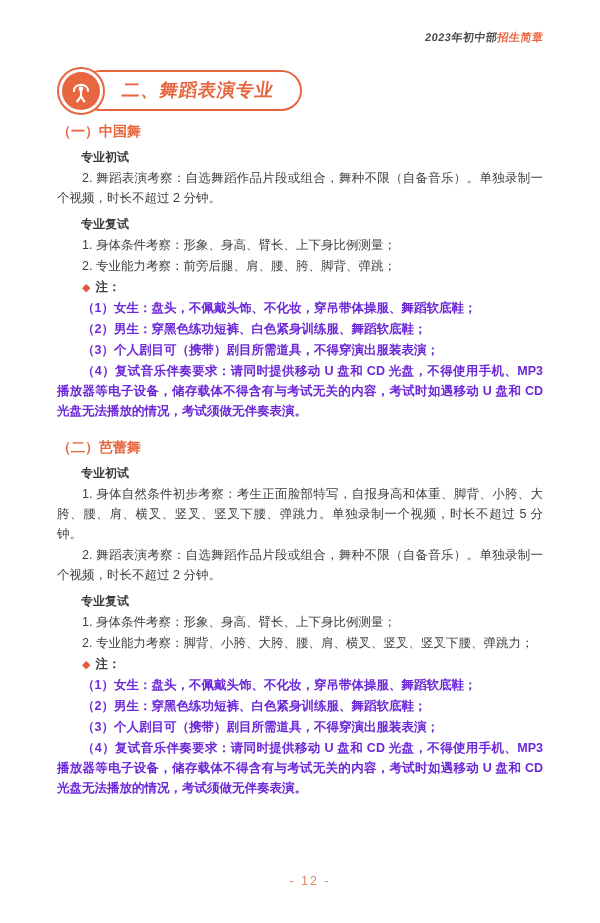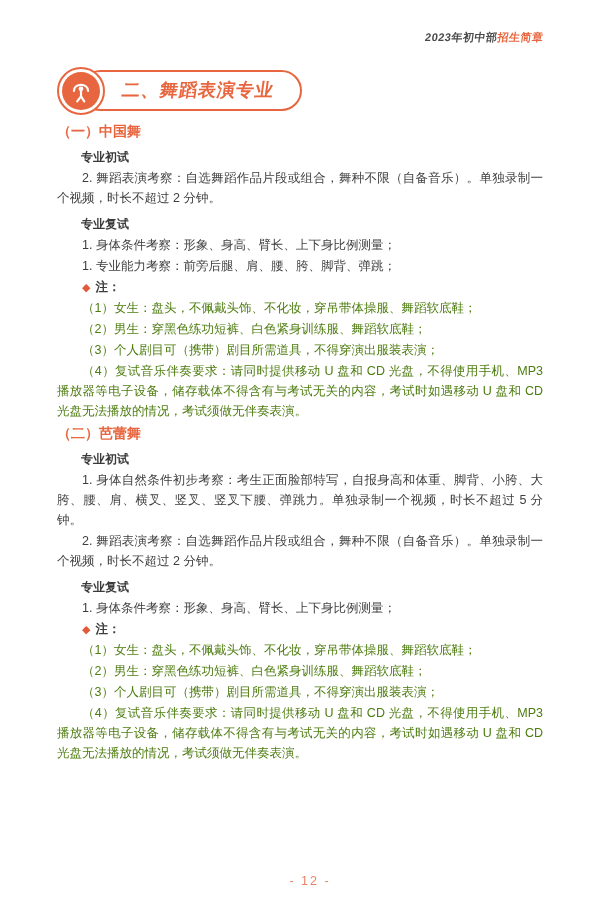--- a/index.html
+++ b/index.html
@@ -77,38 +77,38 @@
 
   
   .content { position: relative; }
   .spec h2 {
     margin: 10px 0 1px 0;
     font-size: 14px;
     line-height: 20px;
     font-weight: 700;
     color: #e8663f;
   }
-  .spec.second h2 { margin-top: 2px; }
+  .spec.second h2 { margin-top: 16px; }
   .spec h3 {
     margin: 6px 0 1px 0;
     font-size: 12px;
     line-height: 20px;
     font-weight: 700;
     color: #3a3a3a;
     text-indent: 2em;
   }
   .spec p {
     margin: 1px 0;
     font-size: 12.5px;
     line-height: 20px;
     text-align: justify;
     text-indent: 2em;
     color: #3e3e3e;
   }
-  .spec p.note { font-weight: 400; color: #4d7c0f; }
+  .spec p.note { font-weight: 700; color: #6d28d9; }
   .note-head { font-weight: 700; color: #3a3a3a; }
   .note-head .diamond {
     color: #e05a3c;
     font-size: 11px;
     margin-right: 5px;
     font-style: normal;
   }
 
   
   .page-number {
@@ -152,35 +152,36 @@
   </div>
 
   <div class="content">
 
     <section class="spec">
       <h2>（一）中国舞</h2>
       <h3>专业初试</h3>
       <p>2. 舞蹈表演考察：自选舞蹈作品片段或组合，舞种不限（自备音乐）。单独录制一个视频，时长不超过 2 分钟。</p>
       <h3>专业复试</h3>
       <p>1. 身体条件考察：形象、身高、臂长、上下身比例测量；</p>
-      <p>1. 专业能力考察：前旁后腿、肩、腰、胯、脚背、弹跳；</p>
+      <p>2. 专业能力考察：前旁后腿、肩、腰、胯、脚背、弹跳；</p>
       <p class="note-head"><span class="diamond">◆</span><span>注：</span></p>
       <p class="note">（1）女生：盘头，不佩戴头饰、不化妆，穿吊带体操服、舞蹈软底鞋；</p>
       <p class="note">（2）男生：穿黑色练功短裤、白色紧身训练服、舞蹈软底鞋；</p>
       <p class="note">（3）个人剧目可（携带）剧目所需道具，不得穿演出服装表演；</p>
       <p class="note">（4）复试音乐伴奏要求：请同时提供移动 U 盘和 CD 光盘，不得使用手机、MP3 播放器等电子设备，储存载体不得含有与考试无关的内容，考试时如遇移动 U 盘和 CD 光盘无法播放的情况，考试须做无伴奏表演。</p>
     </section>
 
     <section class="spec second">
       <h2>（二）芭蕾舞</h2>
       <h3>专业初试</h3>
       <p>1. 身体自然条件初步考察：考生正面脸部特写，自报身高和体重、脚背、小胯、大胯、腰、肩、横叉、竖叉、竖叉下腰、弹跳力。单独录制一个视频，时长不超过 5 分钟。</p>
       <p>2. 舞蹈表演考察：自选舞蹈作品片段或组合，舞种不限（自备音乐）。单独录制一个视频，时长不超过 2 分钟。</p>
       <h3>专业复试</h3>
       <p>1. 身体条件考察：形象、身高、臂长、上下身比例测量；</p>
+      <p>2. 专业能力考察：脚背、小胯、大胯、腰、肩、横叉、竖叉、竖叉下腰、弹跳力；</p>
       <p class="note-head"><span class="diamond">◆</span><span>注：</span></p>
       <p class="note">（1）女生：盘头，不佩戴头饰、不化妆，穿吊带体操服、舞蹈软底鞋；</p>
       <p class="note">（2）男生：穿黑色练功短裤、白色紧身训练服、舞蹈软底鞋；</p>
       <p class="note">（3）个人剧目可（携带）剧目所需道具，不得穿演出服装表演；</p>
       <p class="note">（4）复试音乐伴奏要求：请同时提供移动 U 盘和 CD 光盘，不得使用手机、MP3 播放器等电子设备，储存载体不得含有与考试无关的内容，考试时如遇移动 U 盘和 CD 光盘无法播放的情况，考试须做无伴奏表演。</p>
     </section>
 
   </div>
 
   <div class="page-number">- 12 -</div>

